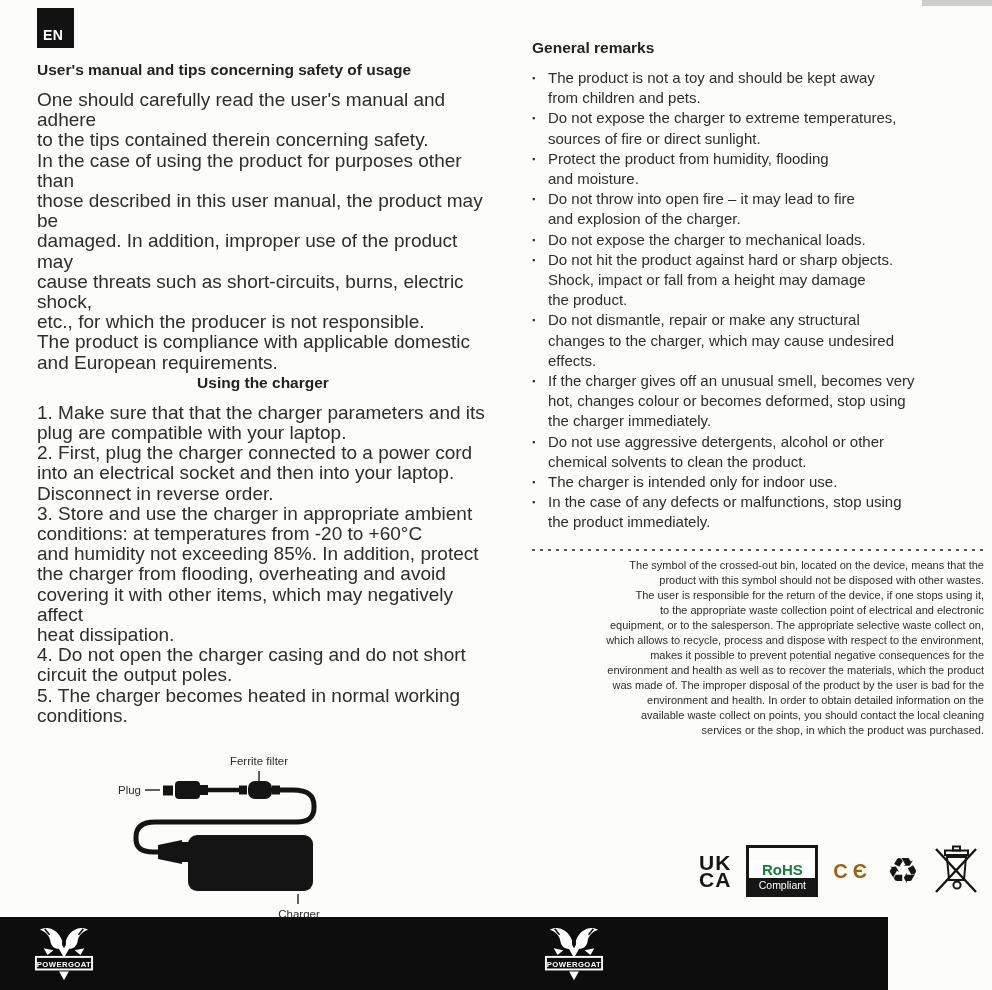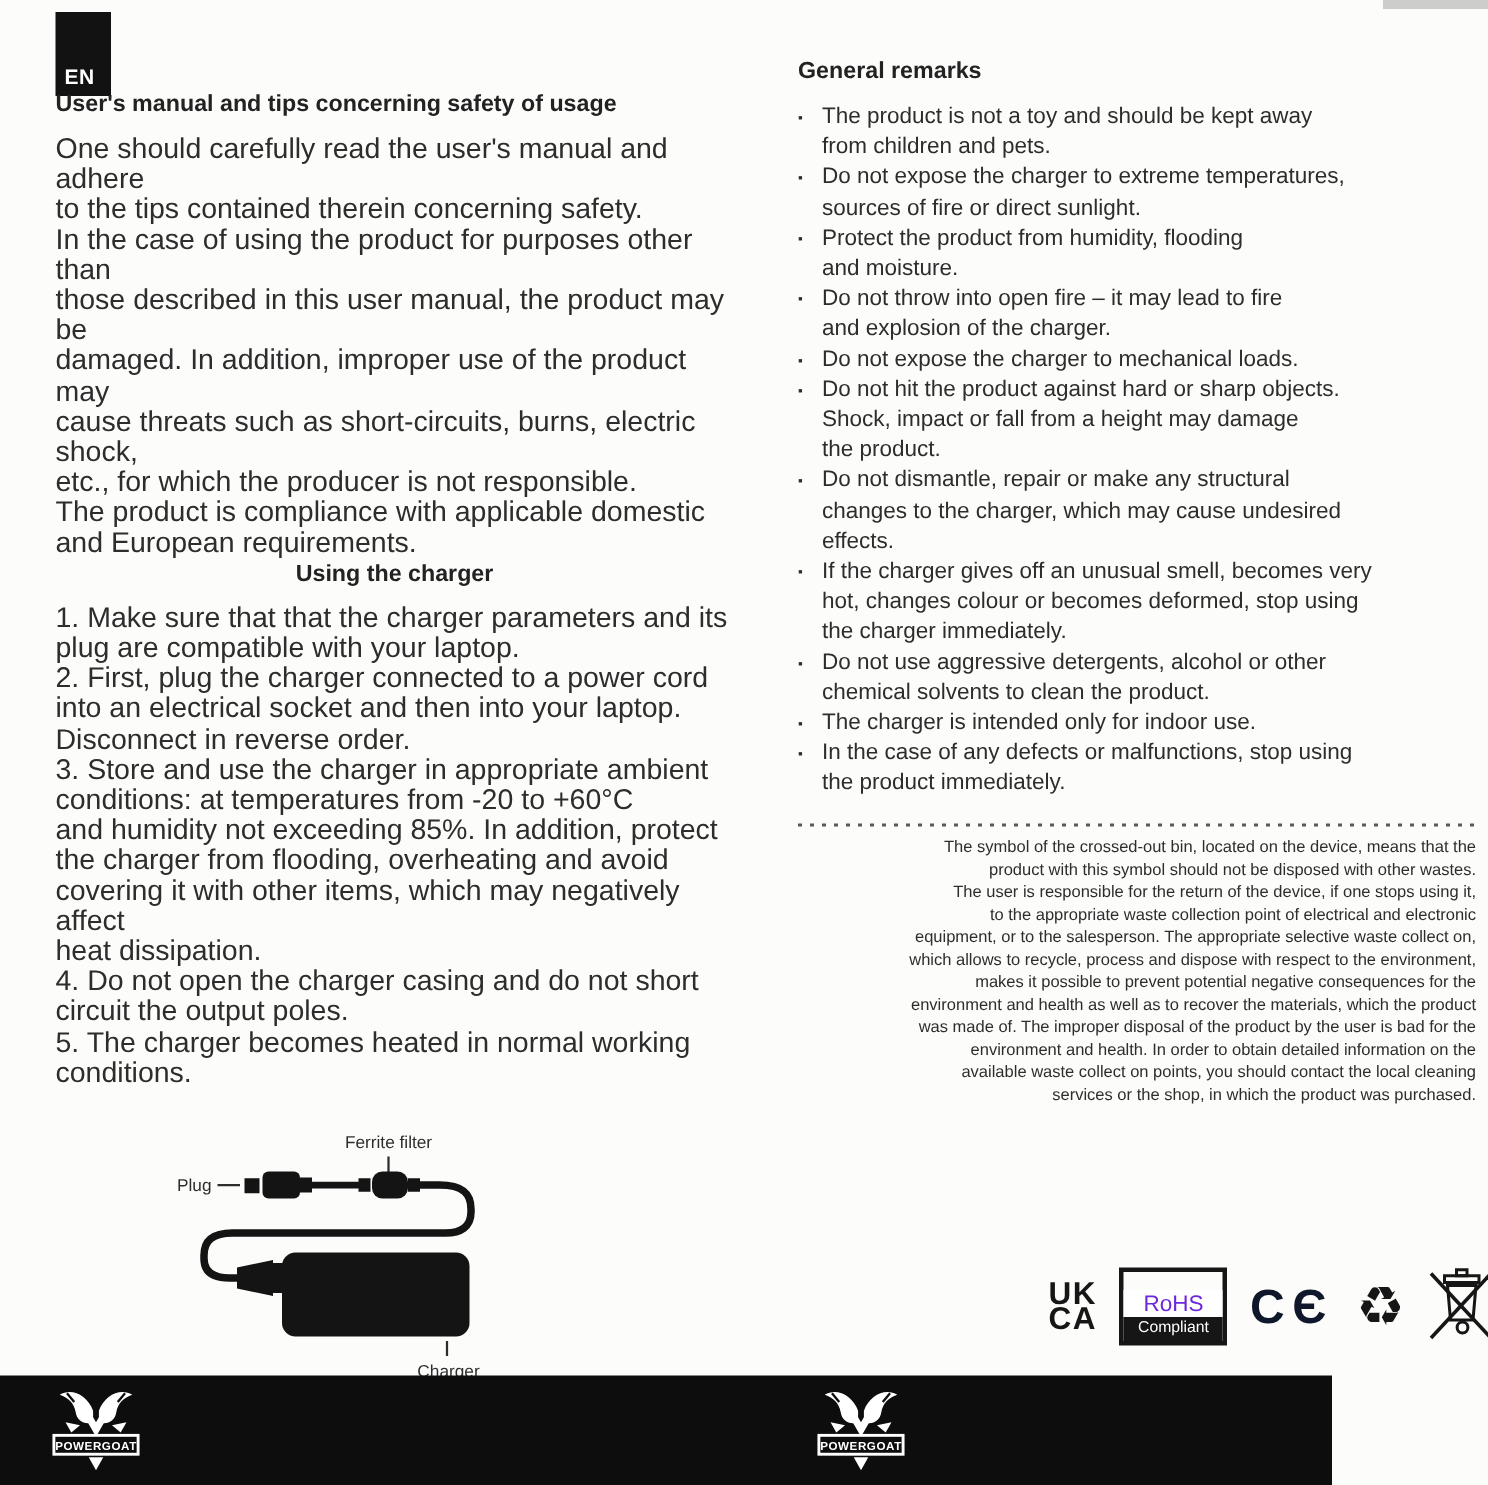--- a/index.html
+++ b/index.html
@@ -5,21 +5,21 @@
   html,body { margin:0; padding:0; }
   .page {
     position:relative; width:992px; height:990px;
     background:#fcfcfb; overflow:hidden;
     font-family:"Liberation Sans","DejaVu Sans",sans-serif;
     color:#2d2d2d;
   }
   .smudge { position:absolute; top:0; right:0; width:70px; height:6px; background:#b9b9b6; opacity:.7; }
 
   .en-badge {
-    position:absolute; left:37px; top:8px; width:37px; height:56px;
+    position:absolute; left:37px; top:8px; width:37px; height:40px;
     background:#121212; color:#ffffff; font-weight:bold; font-size:14px;
     display:flex; align-items:flex-end; justify-content:flex-start;
     padding:0 0 5px 6px; box-sizing:border-box; letter-spacing:.3px;
   }
 
   .col-left  { position:absolute; left:37px;  top:60px; width:452px; }
   .col-right { position:absolute; left:532px; top:38px; width:452px; }
 
   h2.sec { font-size:15.5px; font-weight:bold; color:#222; margin:0; line-height:20px; }
   p.body { font-size:19px; line-height:20.2px; margin:10px 0 0 0; white-space:pre-line; }
@@ -45,23 +45,23 @@
   .diagram text { font-family:"Liberation Sans","DejaVu Sans",sans-serif; font-size:11.5px; fill:#2d2d2d; }
 
   .set-line { margin-top:16px; font-size:14.5px; display:flex; align-items:center; gap:22px; }
   .set-line .lbl { font-weight:bold; }
   .set-line .bm { font-size:9px; margin-top:1px; }
 
   
   .marks { position:absolute; left:699px; top:842px; height:58px; display:flex; align-items:center; gap:15px; }
   .ukca { font-weight:bold; font-size:21px; line-height:17.5px; letter-spacing:1px; color:#161616; text-align:left; }
   .rohs { border:3px solid #161616; width:66px; text-align:center; }
-  .rohs .rt { background:#fff; color:#6d28d9; font-weight:normal; font-size:15px; line-height:17px; padding:1px 2px 0 2px;margin-top:12px; }
+  .rohs .rt { background:#fff; color:#15803d; font-weight:bold; font-size:15px; line-height:17px; padding:1px 2px 0 2px;margin-top:12px; }
   .rohs .rb { background:#161616; color:#fff; font-size:10.5px; line-height:13px; padding:1px 2px 2px 2px; }
-  .ce { font-size:32px; font-weight:bold; letter-spacing:5px; color:#0f172a; }
+  .ce { font-size:20px; font-weight:bold; letter-spacing:5px; color:#a16207; }
   .recycle { font-size:36px; color:#161616; line-height:36px; }
 
   
   .footer { position:absolute; left:0; bottom:0; width:888px; height:73px; background:#0d0d0d; }
   .brand-logo { position:absolute; top:7px; }
   .brand-logo.first  { left:33px; }
   .brand-logo.second { left:543px; }
   .brand-logo text { font-family:"Liberation Sans","DejaVu Sans",sans-serif; }
 </style>
 </head>

